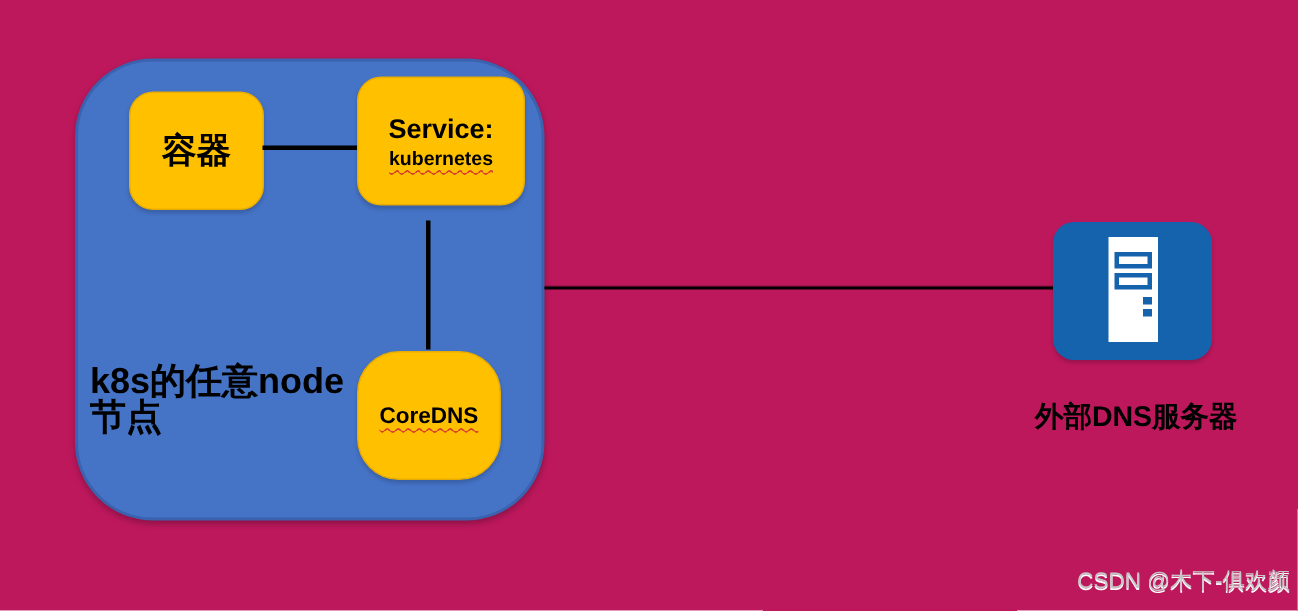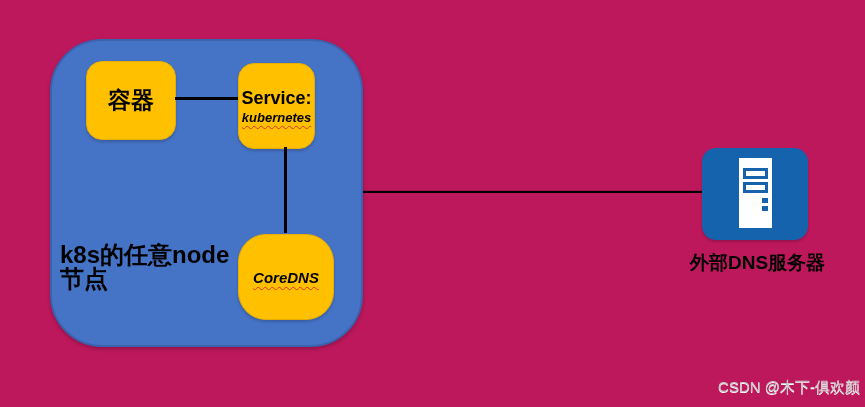--- a/index.html
+++ b/index.html
@@ -35,33 +35,32 @@
     display: flex;
     flex-direction: column;
     align-items: center;
     justify-content: center;
     color: #000;
     font-weight: 700;
     text-align: center;
     box-shadow: 0 2px 3px rgba(0,0,0,0.18);
   }
   .container-box { left: 34px;  top: 20px;  width: 90px; height: 79px; font-size: 23px; }
-  .service-box   { left: 186px; top: 22px;  width: 77px; height: 86px; }
+  .service-box   { left: 186px; top: 10px;  width: 112px; height: 86px; }
   .coredns-box   { left: 186px; top: 193px; width: 96px; height: 86px; font-size: 15px; border-radius: 28px; }
 
   .service-title    { font-size: 18px; line-height: 22px; }
   .service-subtitle { font-size: 13px; line-height: 17px; }
 
   .spellcheck {
     text-decoration-line: underline;
     text-decoration-style: wavy;
     text-decoration-color: #D83A2E;
     text-decoration-thickness: 1px;
     text-underline-offset: 3px;
-    font-style: italic;
   }
 
   .node-label {
     position: absolute;
     left: 8px; top: 202px;
     width: 178px;
     text-align: left;
     color: #000;
     font-weight: 700;
     font-size: 24px;
@@ -104,21 +103,21 @@
     position: absolute;
     left: 23px;
     width: 6px; height: 5px;
     background: #1563AC;
   }
   .dot1 { top: 40px; }
   .dot2 { top: 48px; }
 
   .server-caption {
     position: absolute;
-    left: 655px; top: 250px;
+    left: 655px; top: 266px;
     width: 205px;
     text-align: center;
     color: #000;
     font-weight: 700;
     font-size: 19px;
     line-height: 25px;
   }
 
   .watermark {
     position: absolute;

